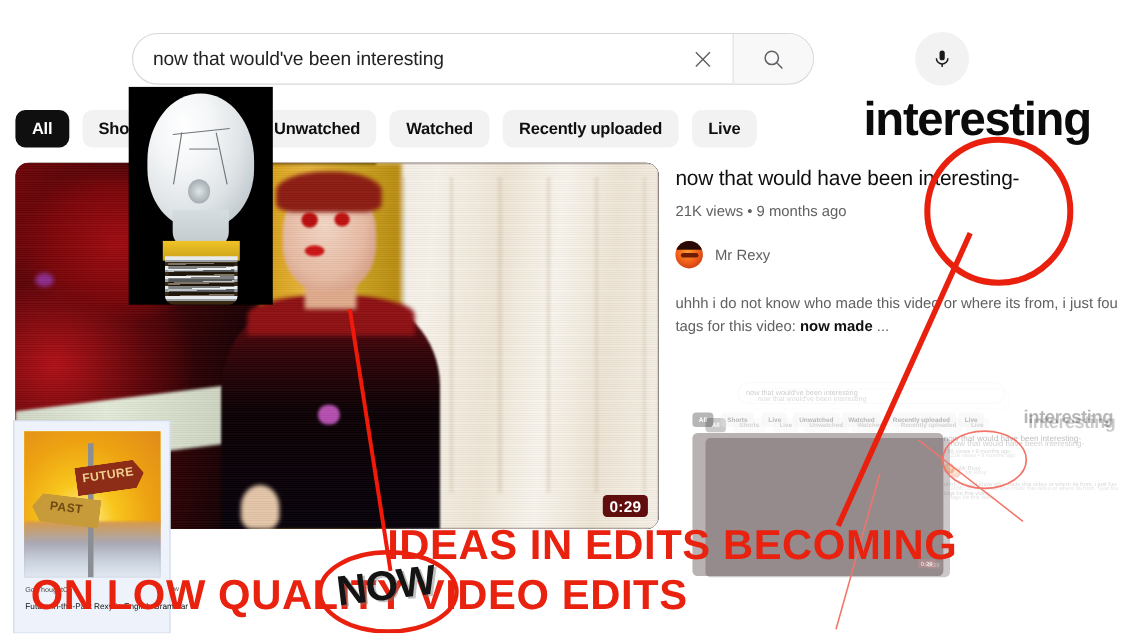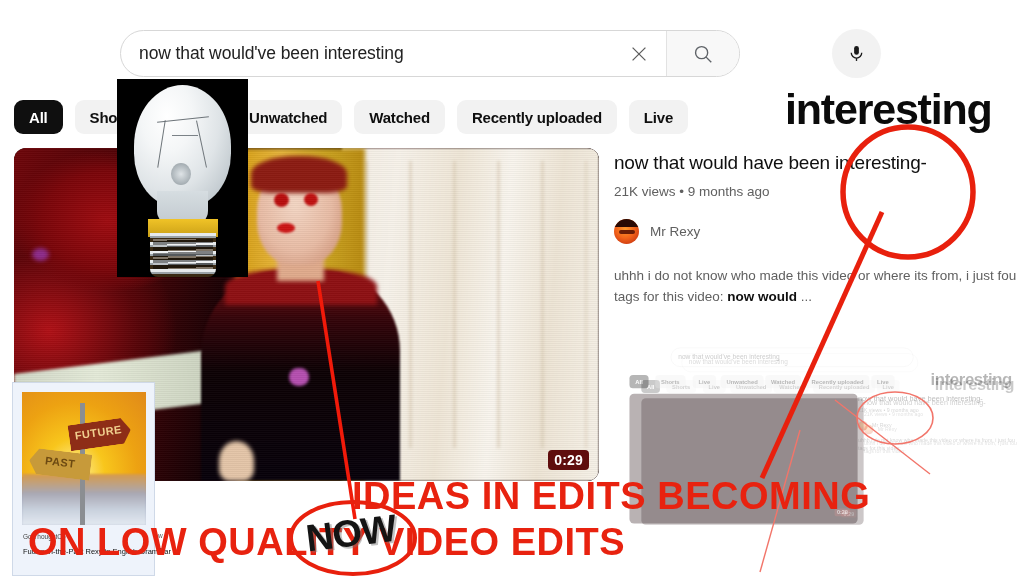--- a/index.html
+++ b/index.html
@@ -223,21 +223,21 @@
       <div class="vid-meta">21K views • 9 months ago</div>
       <div class="chan">
         <div class="avatar">
           <div class="av-dark"></div>
             <div class="av-bar"></div>
         </div>
         <div class="chan-name">Mr Rexy</div>
       </div>
       <div class="desc">
         <span>uhhh i do not know who made this video or where its from, i just fou</span><br>
-        <span>tags for this video: </span><b>now would</b><span> ...</span>
+        <span>tags for this video: </span><b>now made</b><span> ...</span>
       </div>
     </div>
   </div>
 
   <div class="bulb-box">
     <div class="bulb-glass"></div>
     <div class="bulb-fil-a"></div>
     <div class="bulb-fil-b"></div>
     <div class="bulb-fil-c"></div>
     <div class="bulb-fil-d"></div>

